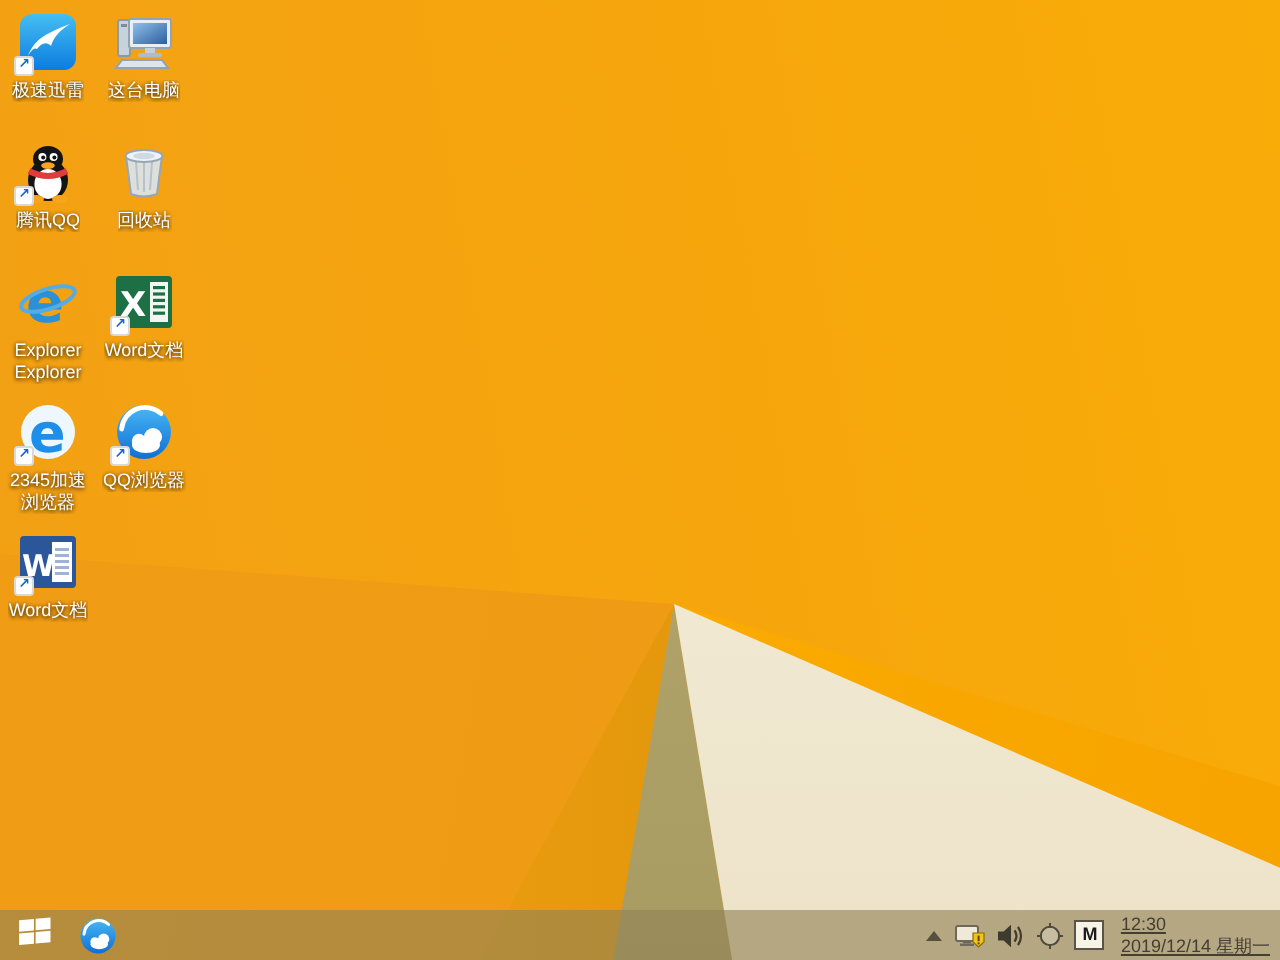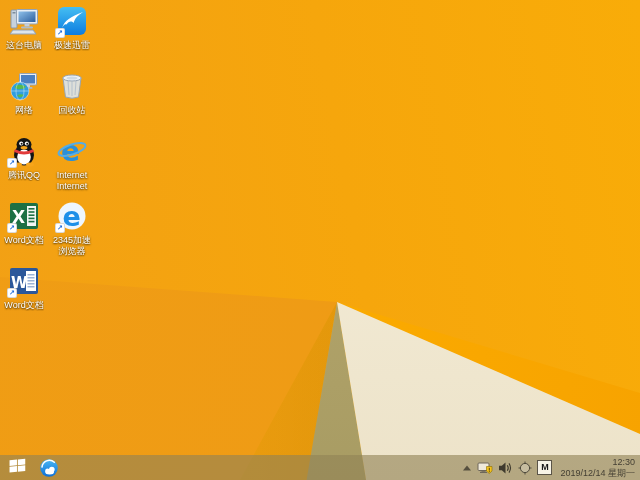--- a/index.html
+++ b/index.html
@@ -68,35 +68,52 @@
     position:absolute;right:2px;top:0;height:25px;
     display:flex;align-items:center;gap:5px;
   }
   .tray-ic{display:flex;align-items:center;justify-content:center;height:25px;}
   .ime-box{
     width:13px;height:13px;background:#f7f3e7;border:1px solid #5a5448;
     box-sizing:content-box;display:flex;align-items:center;justify-content:center;
     font-size:9px;font-weight:bold;color:#1a1a1a;line-height:13px;
   }
   .clock{
-    text-align:right;color:#443f33;font-size:9px;line-height:10.5px;
-    padding:0 3px;white-space:nowrap;
+    text-align:left;color:#443f33;font-size:9px;line-height:10.5px;
+    padding:0 3px;white-space:nowrap;text-decoration:underline;
   }
 </style>
 </head>
 <body>
 
 <div class="wall wall-base"></div>
 <div class="poly facet-left"></div>
 <div class="poly facet-shadow"></div>
 <div class="poly khaki"></div>
 <div class="poly highlight"></div>
 <div class="poly cream"></div>
 
 <div class="icon-grid">
+
+  <div class="cell">
+    <div class="art">
+      <svg viewBox="0 0 32 32">
+        <defs>
+            <linearGradient id="gxl" x1="0" y1="0" x2="0" y2="1">
+          <stop offset="0" stop-color="#45bef2"></stop>
+              <stop offset="1" stop-color="#0c7ce0"></stop>
+            </linearGradient>
+          </defs>
+        <rect x="2" y="2" width="28" height="28" rx="6" fill="url(#gxl)"></rect>
+        <path d="M6 23 C9 15 14 12 27 7 C21 11 19 13.5 17.5 18 C15.5 15.5 12.5 16.5 10.5 19.5 C9 18.5 7.5 20.5 6 23 Z" fill="#fff"></path>
+      </svg>
+      <span class="sc">↗</span>
+    </div>
+    <div class="lbl">极速迅雷</div>
+  </div>
 
   <div class="cell">
     <div class="art">
       <svg viewBox="0 0 32 32">
         <defs>
             <linearGradient id="gpc" x1="0" y1="0" x2="1" y2="1">
           <stop offset="0" stop-color="#8ec0ea"></stop>
               <stop offset="1" stop-color="#2c5e9e"></stop>
             </linearGradient>
           </defs>
@@ -105,66 +122,20 @@
         <rect x="8.5" y="4.5" width="21" height="14.5" rx="1.2" fill="#e8eef5" stroke="#93a2b4"></rect>
         <rect x="10.5" y="6.5" width="17" height="10.5" fill="url(#gpc)"></rect>
         <rect x="16.5" y="19" width="5" height="2.5" fill="#c4cfdb"></rect>
         <rect x="13" y="21.5" width="12" height="2" rx="1" fill="#aebdcc"></rect>
         <path d="M5 25 L25 25 L28 29 L2 29 Z" fill="#dde5ec" stroke="#93a2b4"></path>
       </svg>
     </div>
     <div class="lbl">这台电脑</div>
   </div>
 
-  <div class="cell">
-    <div class="art">
-      <svg viewBox="0 0 32 32">
-        <defs>
-            <linearGradient id="gxl" x1="0" y1="0" x2="0" y2="1">
-          <stop offset="0" stop-color="#45bef2"></stop>
-              <stop offset="1" stop-color="#0c7ce0"></stop>
-            </linearGradient>
-          </defs>
-        <rect x="2" y="2" width="28" height="28" rx="6" fill="url(#gxl)"></rect>
-        <path d="M6 23 C9 15 14 12 27 7 C21 11 19 13.5 17.5 18 C15.5 15.5 12.5 16.5 10.5 19.5 C9 18.5 7.5 20.5 6 23 Z" fill="#fff"></path>
-      </svg>
-      <span class="sc">↗</span>
-    </div>
-    <div class="lbl">极速迅雷</div>
-  </div>
-
-  <div class="cell">
-    <div class="art">
-      <svg viewBox="0 0 32 32">
-        <rect x="11.5" y="3.5" width="17" height="11.5" rx="1" fill="#e8eef5" stroke="#93a2b4"></rect>
-        <rect x="13" y="5" width="14" height="8.5" fill="#4a7fc1"></rect>
-        <rect x="18" y="15" width="4" height="2" fill="#c4cfdb"></rect>
-        <rect x="15.5" y="17" width="9" height="1.8" rx=".9" fill="#aebdcc"></rect>
-        <circle cx="12" cy="21" r="9" fill="#2f9ede"></circle>
-        <path d="M6.5 17 Q9 14.2 12.5 14.8 Q16 15.4 18 16.5 Q16.5 19.5 13 18.8 Q9 20.5 6.5 17 Z" fill="#57b84f"></path>
-        <path d="M9 25.5 Q12 23.5 16 25 Q14 27.8 11 27.3 Z" fill="#57b84f"></path>
-        <circle cx="12" cy="21" r="9" fill="none" stroke="rgba(255,255,255,.5)" stroke-width=".8"></circle>
-        <ellipse cx="12" cy="21" rx="4" ry="9" fill="none" stroke="rgba(255,255,255,.5)" stroke-width=".8"></ellipse>
-        <line x1="3" y1="21" x2="21" y2="21" stroke="rgba(255,255,255,.5)" stroke-width=".8"></line>
-      </svg>
-    </div>
-    <div class="lbl">网络</div>
-  </div>
-
-  <div class="cell">
-    <div class="art">
-      <svg viewBox="0 0 32 32">
-        <path d="M7 8 L9.5 27 Q16 29.5 22.5 27 L25 8 Z" fill="rgba(219,228,236,.92)" stroke="#97a5b4"></path>
-        <path d="M12 11 L13 25 M16 11.5 L16 26 M20 11 L19 25" stroke="#b5c1cd" fill="none"></path>
-        <ellipse cx="16" cy="8" rx="9.2" ry="3" fill="#eef3f8" stroke="#97a5b4"></ellipse>
-        <ellipse cx="16" cy="8" rx="5.5" ry="1.6" fill="#cfdae4"></ellipse>
-      </svg>
-    </div>
-    <div class="lbl">回收站</div>
-  </div>
 
   <div class="cell">
     <div class="art">
       <svg viewBox="0 0 32 32">
         <ellipse cx="16" cy="9.5" rx="7.5" ry="6.5" fill="#141414"></ellipse>
         <ellipse cx="16" cy="20" rx="10" ry="10.5" fill="#141414"></ellipse>
         <ellipse cx="16" cy="22" rx="6.8" ry="7.5" fill="#fff"></ellipse>
         <circle cx="13.2" cy="8.5" r="2" fill="#fff"></circle>
           <circle cx="18.8" cy="8.5" r="2" fill="#fff"></circle>
         <circle cx="13.6" cy="8.8" r="1" fill="#111"></circle>
@@ -172,29 +143,41 @@
         <ellipse cx="16" cy="12.8" rx="3.4" ry="1.7" fill="#f7a51b"></ellipse>
         <path d="M6.5 15.5 Q16 20.5 25.5 15.5" stroke="#e23b3b" stroke-width="3" fill="none"></path>
         <ellipse cx="10" cy="29.5" rx="4" ry="2" fill="#f7a51b"></ellipse>
         <ellipse cx="22" cy="29.5" rx="4" ry="2" fill="#f7a51b"></ellipse>
       </svg>
       <span class="sc">↗</span>
     </div>
     <div class="lbl">腾讯QQ</div>
   </div>
 
+  <div class="cell">
+    <div class="art">
+      <svg viewBox="0 0 32 32">
+        <path d="M7 8 L9.5 27 Q16 29.5 22.5 27 L25 8 Z" fill="rgba(219,228,236,.92)" stroke="#97a5b4"></path>
+        <path d="M12 11 L13 25 M16 11.5 L16 26 M20 11 L19 25" stroke="#b5c1cd" fill="none"></path>
+        <ellipse cx="16" cy="8" rx="9.2" ry="3" fill="#eef3f8" stroke="#97a5b4"></ellipse>
+        <ellipse cx="16" cy="8" rx="5.5" ry="1.6" fill="#cfdae4"></ellipse>
+      </svg>
+    </div>
+    <div class="lbl">回收站</div>
+  </div>
+
 
   <div class="cell">
     <div class="art">
       <svg viewBox="0 0 32 32">
         <text x="5" y="26" font-size="28" font-weight="bold" fill="#2a90d8" font-family="DejaVu Sans, sans-serif">e</text>
         <ellipse cx="16" cy="14.5" rx="14" ry="5" fill="none" stroke="#55ace5" stroke-width="2" transform="rotate(-18 16 14.5)"></ellipse>
       </svg>
     </div>
-    <div class="lbl">Internet Internet</div>
+    <div class="lbl">Explorer Explorer</div>
   </div>
 
 
   <div class="cell">
     <div class="art">
       <svg viewBox="0 0 32 32">
         <rect x="2" y="3" width="28" height="26" rx="2" fill="#1d7044"></rect>
         <rect x="19" y="6" width="9" height="20" fill="#f2f6f3"></rect>
         <g fill="#1d7044">
           <rect x="20.5" y="8" width="6" height="1.6"></rect>
@@ -214,20 +197,39 @@
     <div class="art">
       <svg viewBox="0 0 32 32">
         <circle cx="16" cy="16" r="13.5" fill="#eef6fe"></circle>
         <text x="6.5" y="26" font-size="27" font-weight="bold" fill="#1d8fe8" font-family="DejaVu Sans, sans-serif">e</text>
       </svg>
       <span class="sc">↗</span>
     </div>
     <div class="lbl">2345加速浏览器</div>
   </div>
 
+  <div class="cell">
+    <div class="art">
+      <svg viewBox="0 0 32 32">
+        <defs>
+            <linearGradient id="gqb" x1="0" y1="0" x2="0" y2="1">
+          <stop offset="0" stop-color="#49b8f5"></stop>
+              <stop offset="1" stop-color="#0e6fd6"></stop>
+            </linearGradient>
+          </defs>
+        <circle cx="16" cy="16" r="13.5" fill="url(#gqb)"></circle>
+        <path d="M4.8 14.5 A11.8 11.8 0 0 1 24.5 6.8" stroke="#fff" stroke-width="2.4" fill="none" stroke-linecap="round"></path>
+        <circle cx="20.5" cy="18.5" r="4.5" fill="#fff"></circle>
+        <circle cx="13.5" cy="20.5" r="3.6" fill="#fff"></circle>
+        <ellipse cx="17" cy="22.5" rx="7" ry="4" fill="#fff"></ellipse>
+      </svg>
+      <span class="sc">↗</span>
+    </div>
+    <div class="lbl">QQ浏览器</div>
+  </div>
 
   <div class="cell col1">
     <div class="art">
       <svg viewBox="0 0 32 32">
         <rect x="2" y="3" width="28" height="26" rx="2" fill="#2b579a"></rect>
         <rect x="18" y="6" width="10" height="20" fill="#fff"></rect>
         <g fill="#9db3d8">
           <rect x="19.5" y="9" width="7" height="1.5"></rect>
             <rect x="19.5" y="12" width="7" height="1.5"></rect>
           <rect x="19.5" y="15" width="7" height="1.5"></rect>

